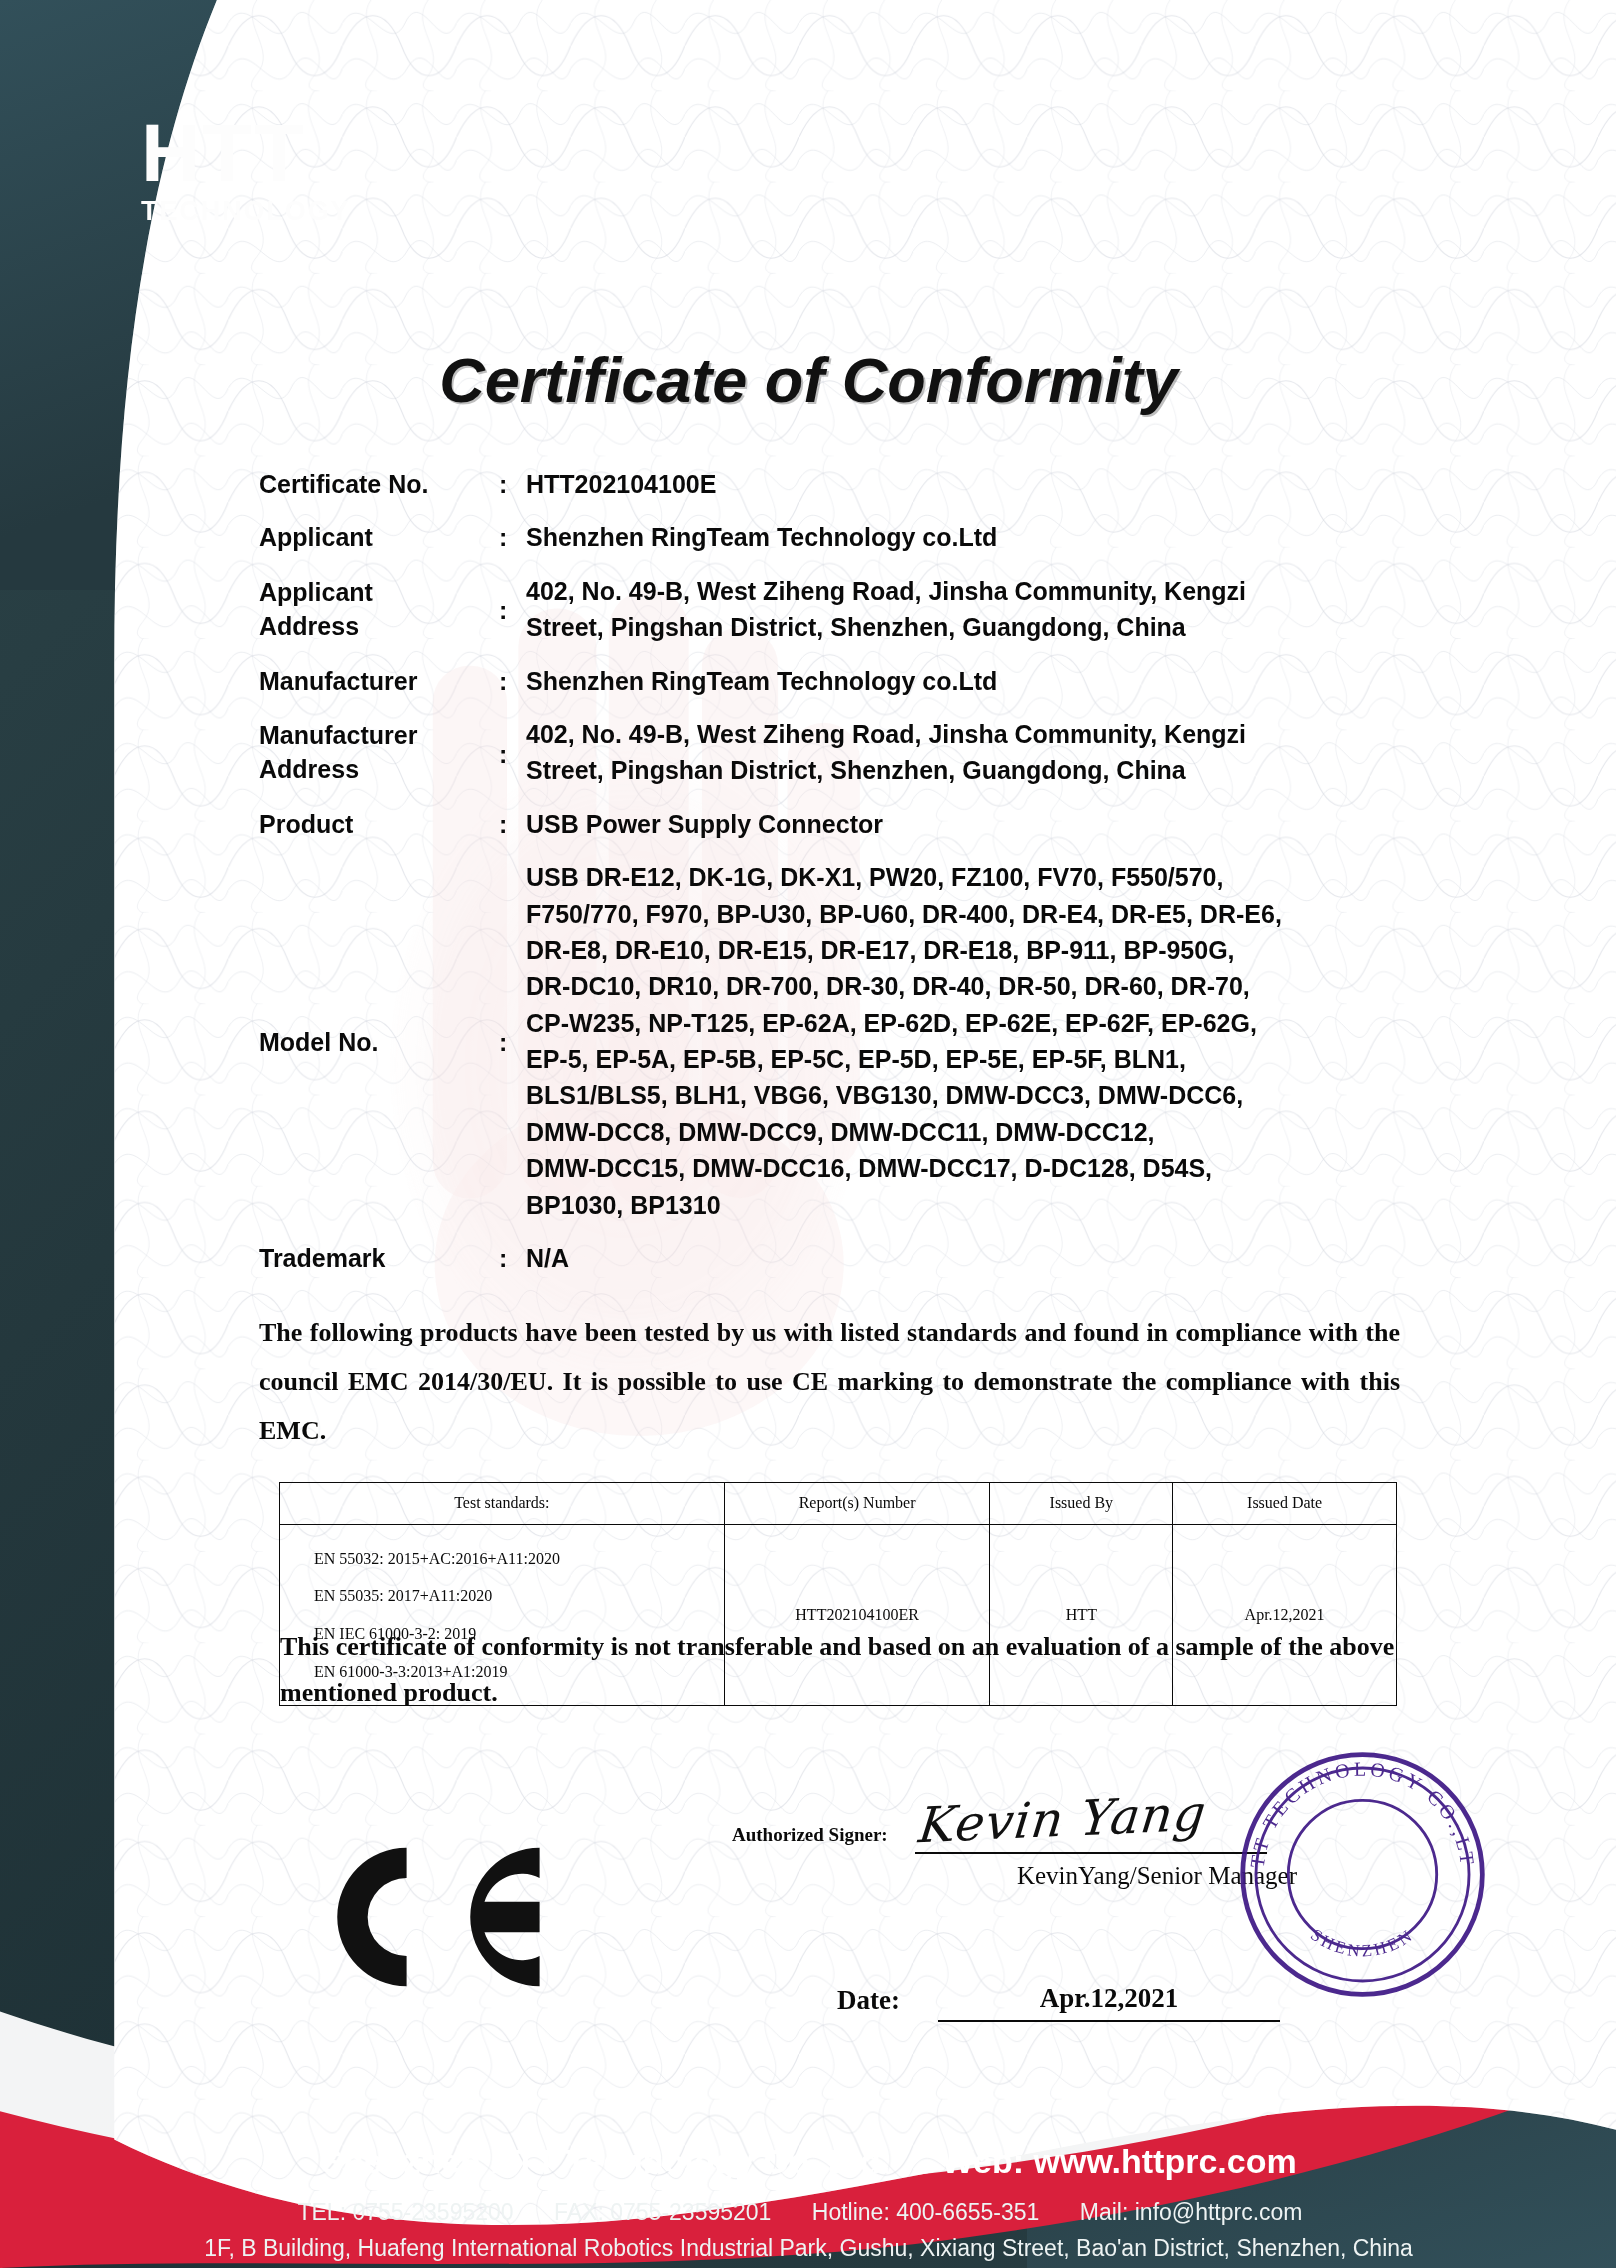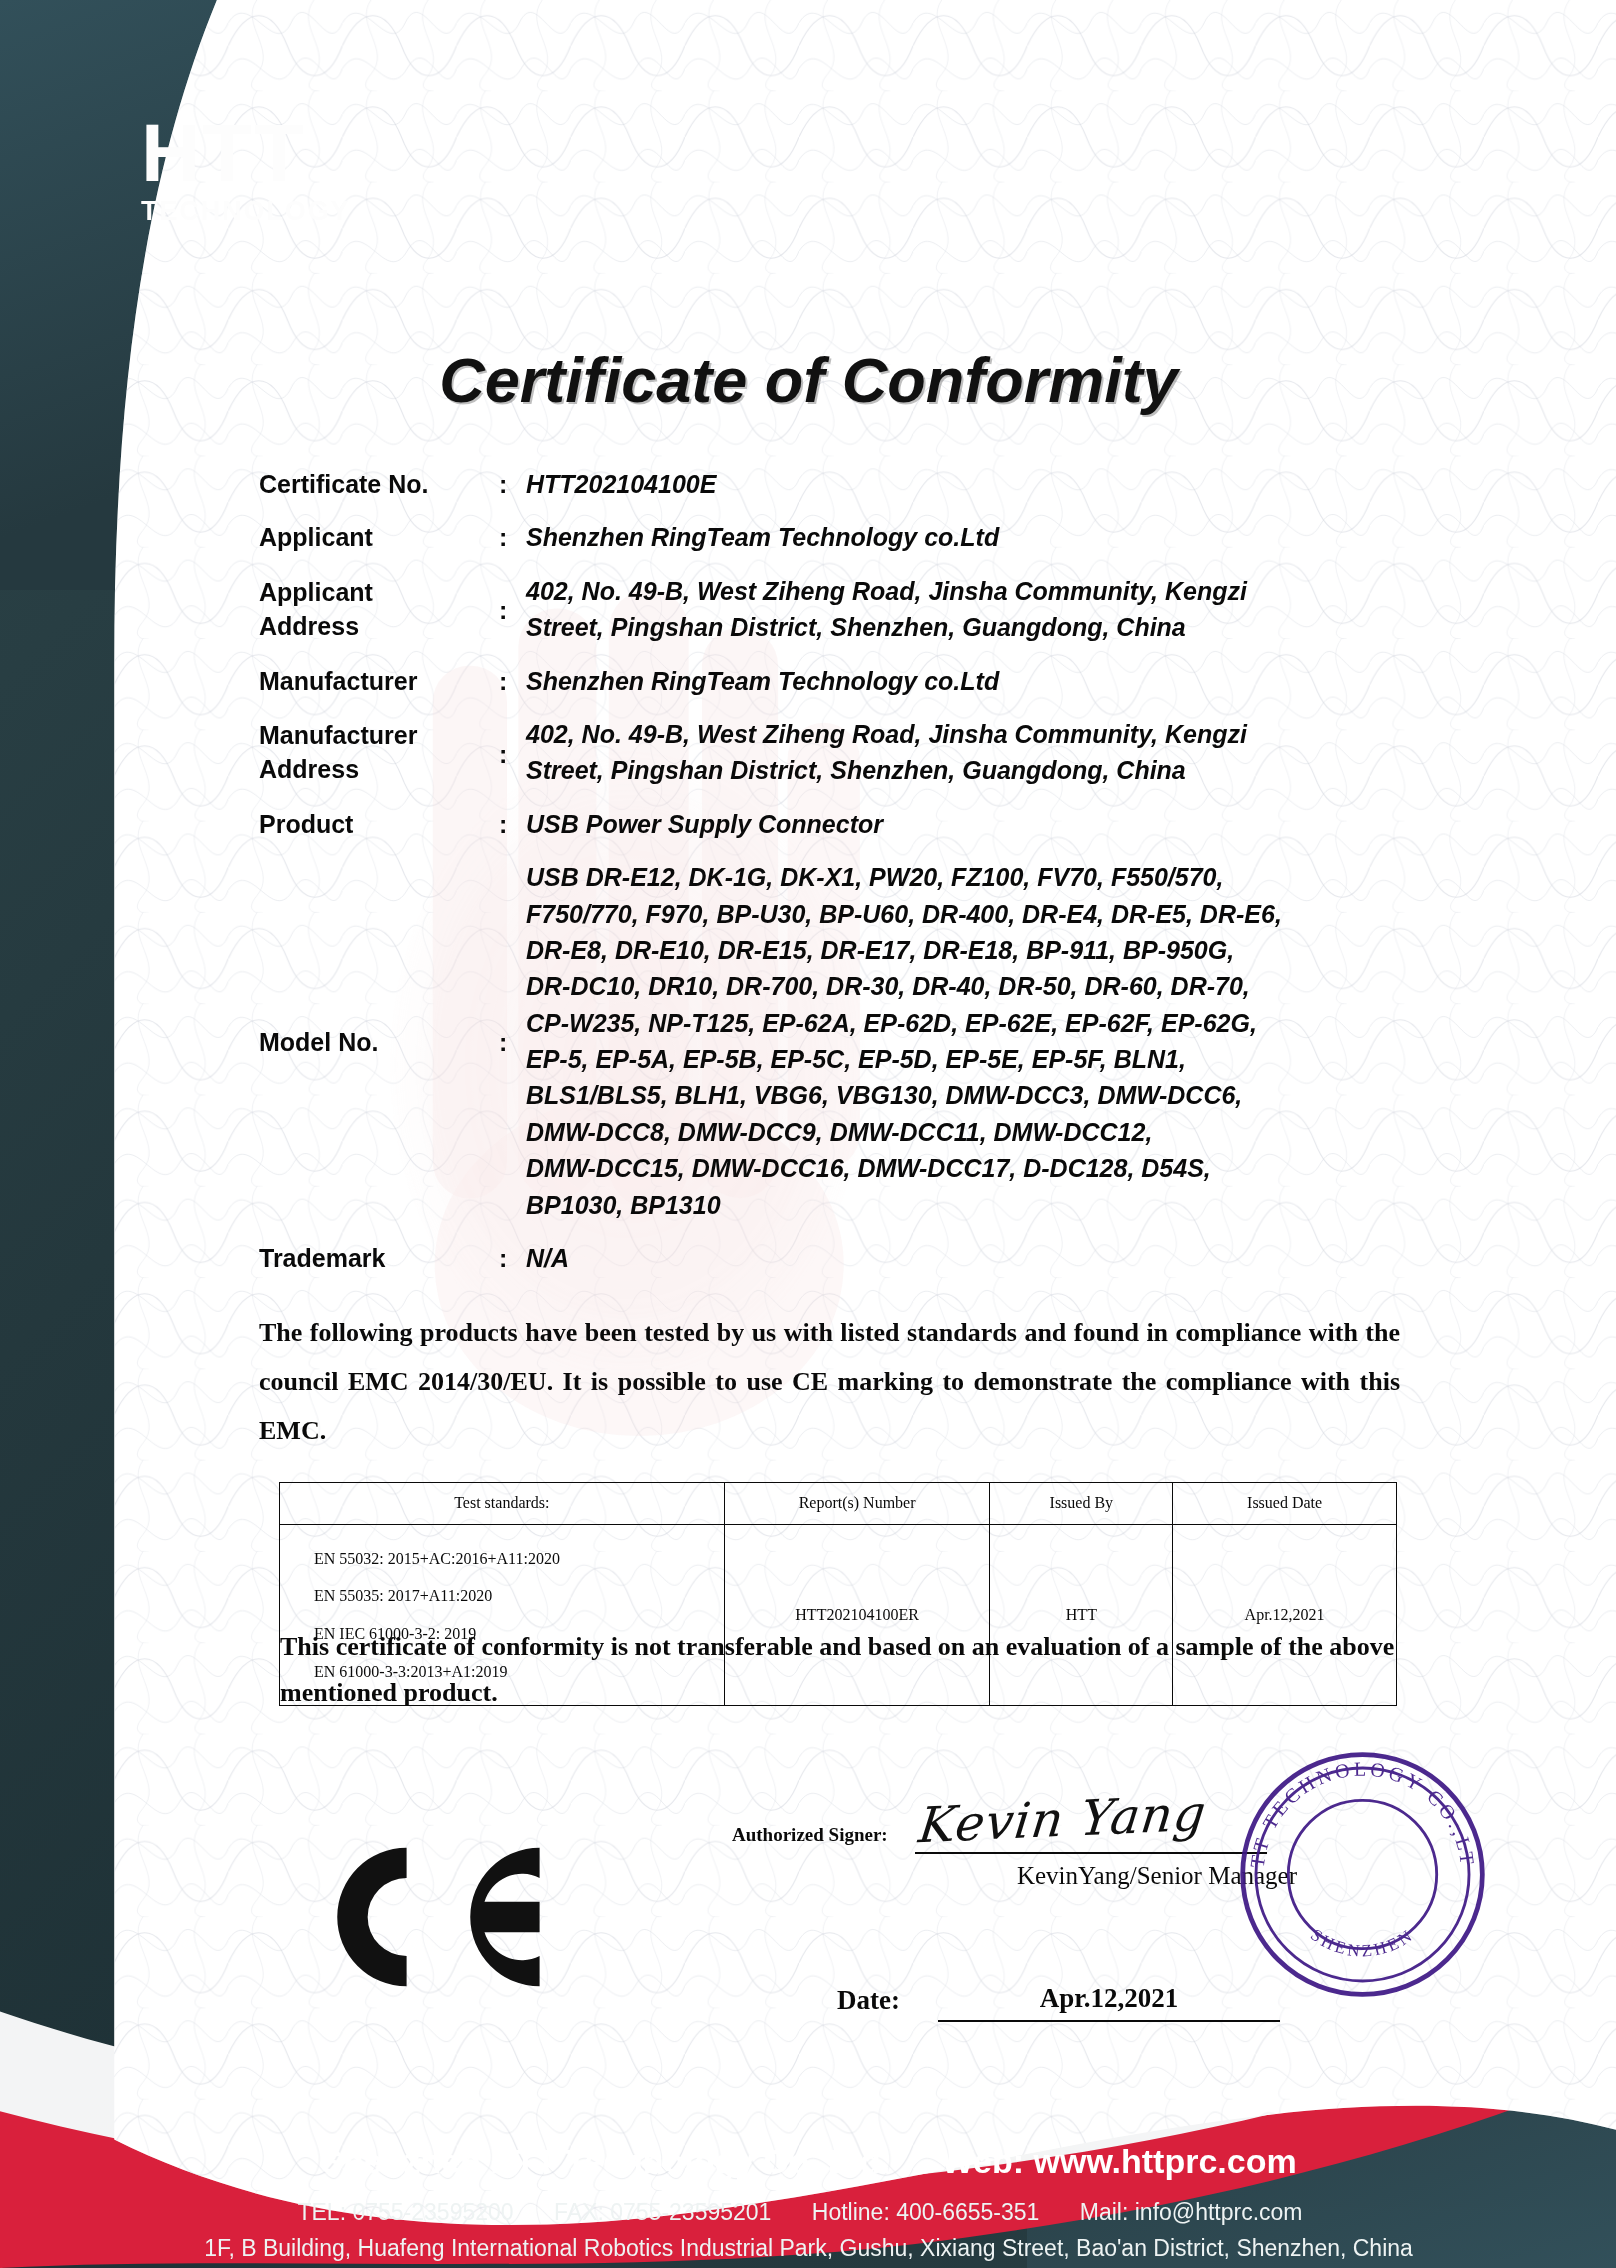--- a/index.html
+++ b/index.html
@@ -84,21 +84,21 @@
     width: 27px; flex: 0 0 27px;
     font-size: 25px; font-weight: bold; color: #0a0a0a;
     text-align: left; line-height: 1.34;
   }
   .fvalue {
     flex: 1;
     font-size: 25px; font-weight: bold; color: #0a0a0a;
     line-height: 1.34;
     font-family: "Liberation Sans", sans-serif;
   }
-  .fvalue .line { display: block; margin-bottom: 2.9px; white-space: nowrap; font-style: italic; }
+  .fvalue .line { display: block; margin-bottom: 2.9px; white-space: nowrap; }
   .frow.models .flabel { align-self: center; }
   .frow.models .fcolon { align-self: center; }
   .frow.addr .flabel { line-height: 1.38; }
   .frow.addr .fcolon { align-self: center; }
 
   
   .compliance {
     position: absolute; left: 259px; top: 1309px; width: 1141px;
     font-family: "Liberation Serif", serif;
     font-size: 26px; font-weight: bold; color: #0a0a0a;

